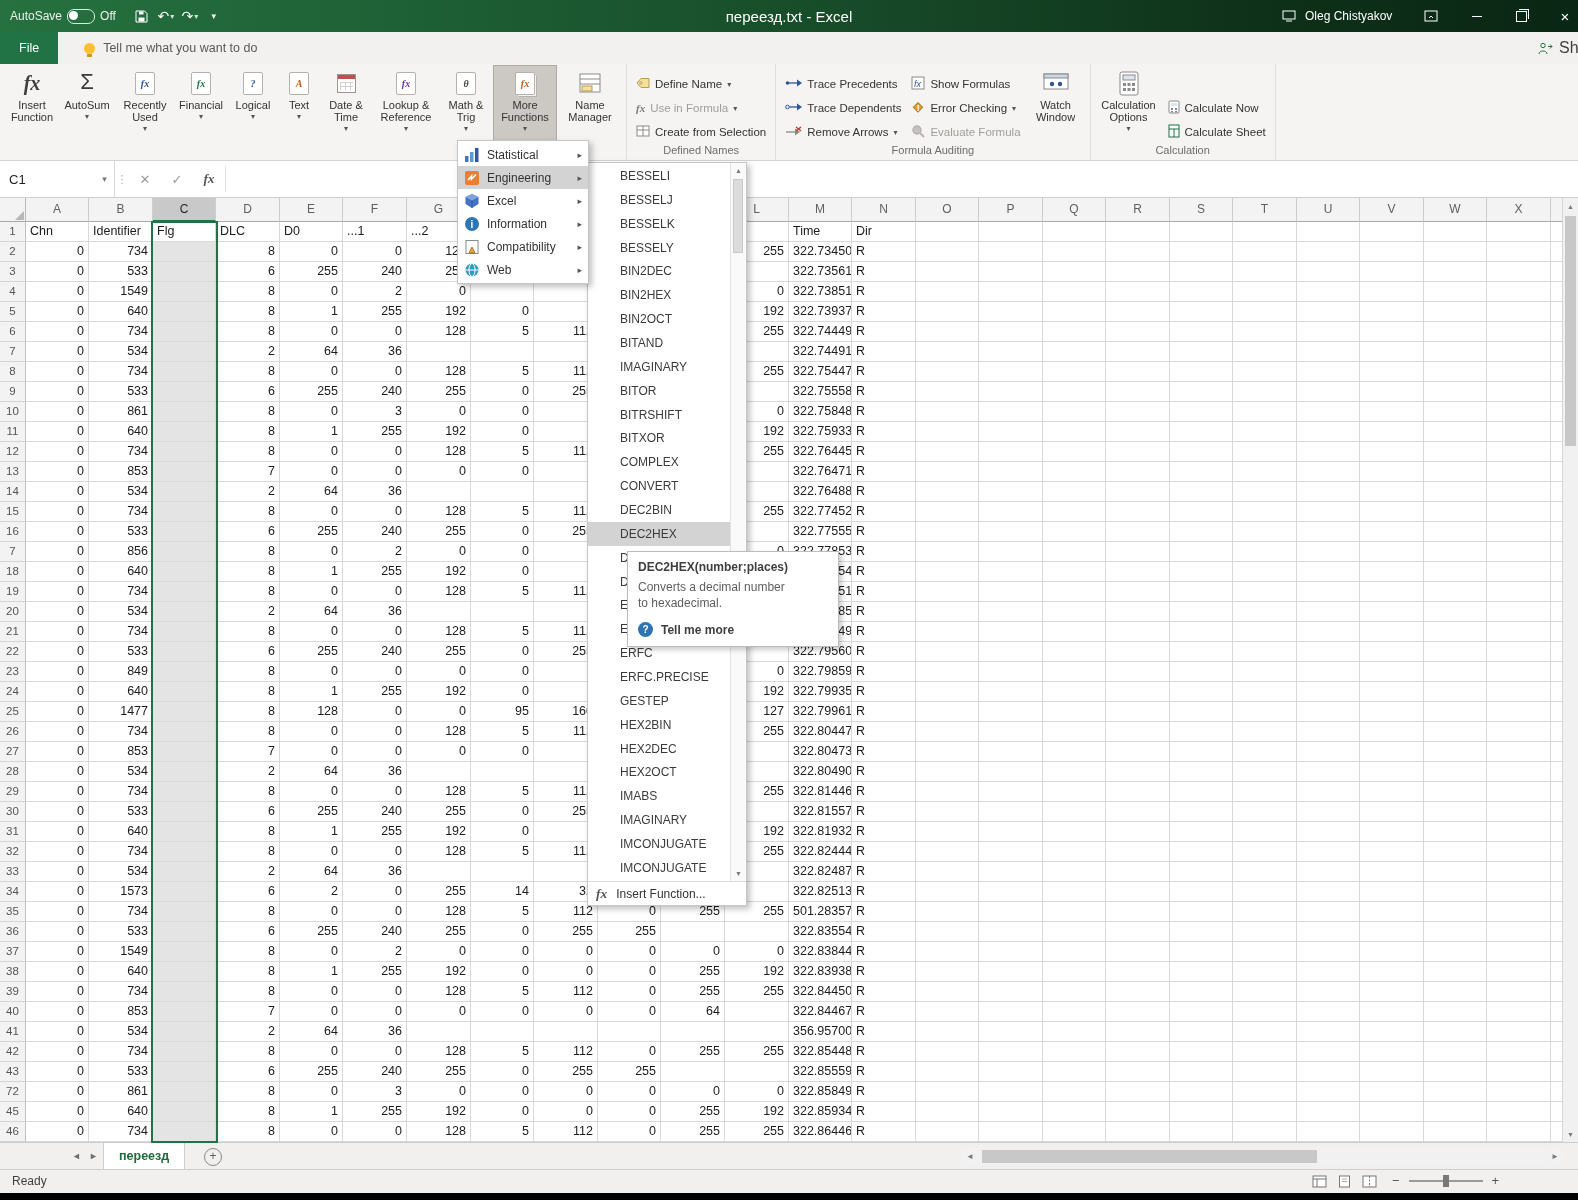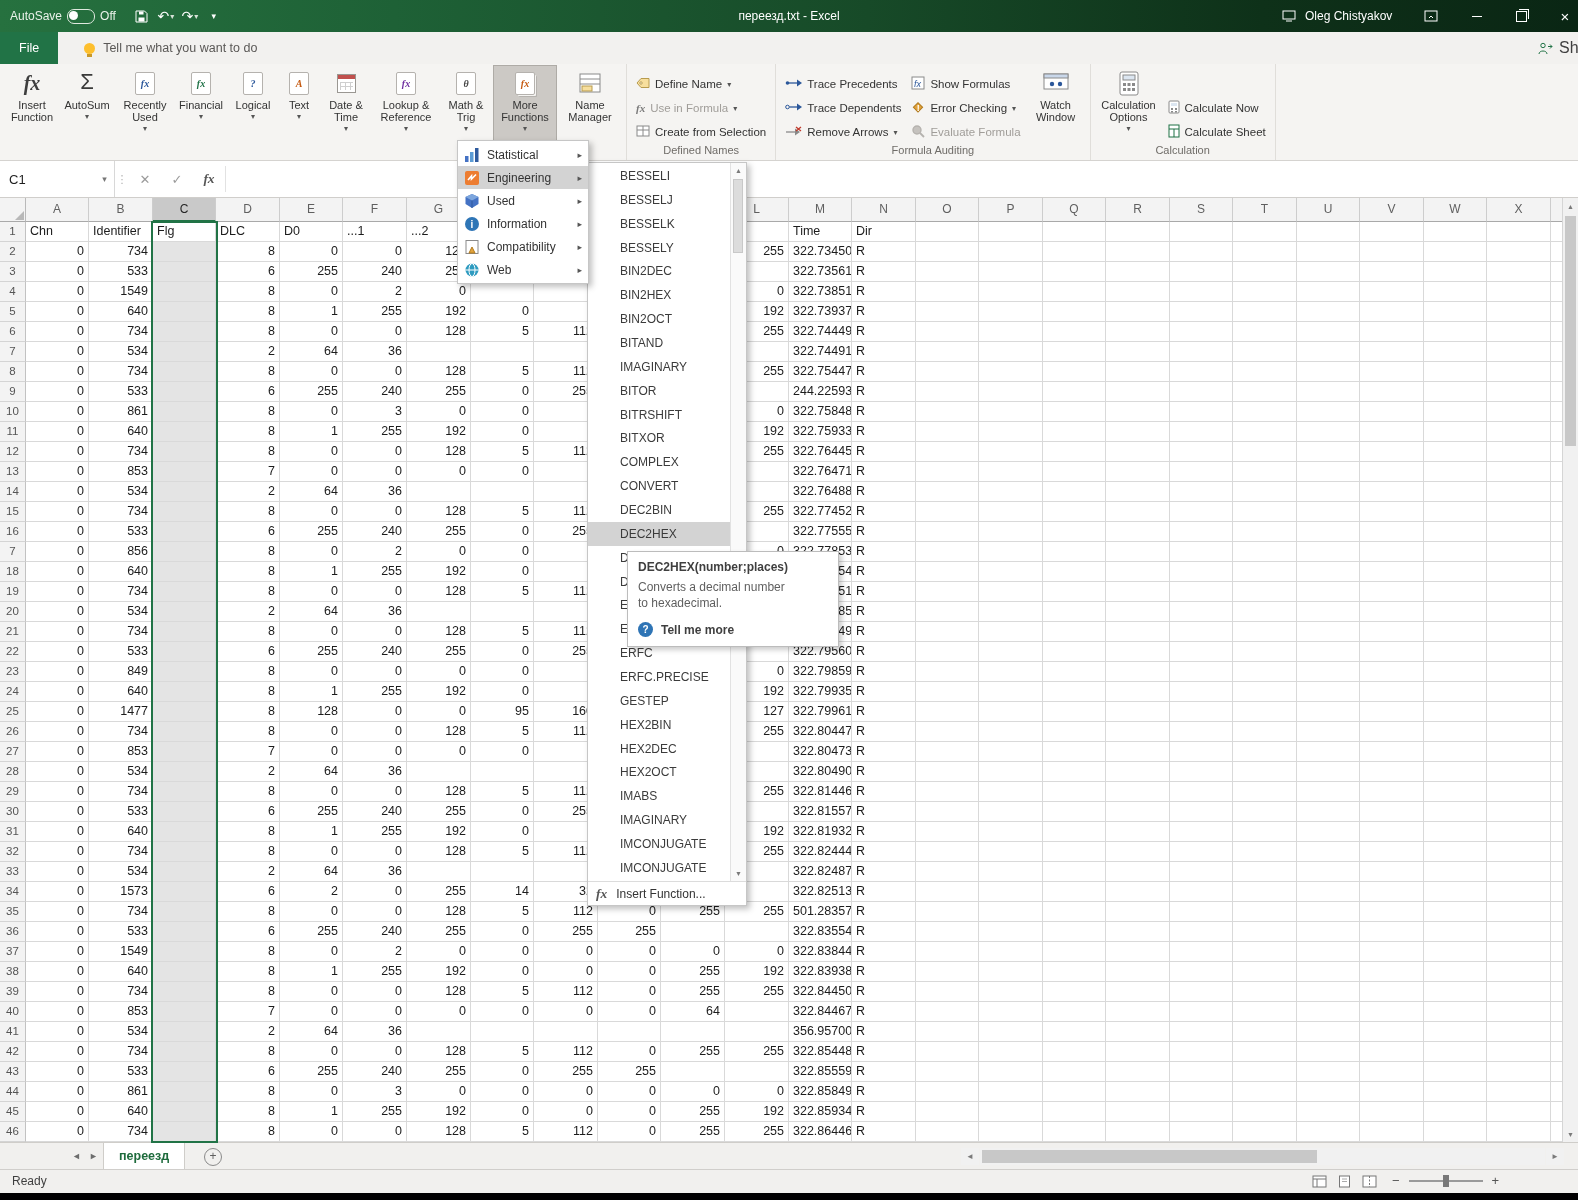--- a/index.html
+++ b/index.html
@@ -10,21 +10,21 @@
   #titlebar{position:absolute;left:0;top:0;width:1578px;height:32px;color:#fff;font-size:12px;
     background:linear-gradient(90deg,#26713f 0%,#1e6136 25%,#174a28 55%,#0e3119 80%,#0a2614 100%);
     display:flex;align-items:center;}
   .as-group{display:flex;align-items:center;gap:5px;margin-left:10px;color:#eaf2ea;}
   .as-pill{width:26px;height:13px;border:1px solid #dfe9df;border-radius:7px;position:relative;display:inline-block;}
   .as-knob{position:absolute;left:1px;top:1px;width:9px;height:9px;border-radius:50%;background:#fff;}
   .qat{display:flex;align-items:center;gap:4px;margin-left:16px;}
   .qbtn{min-width:20px;height:24px;display:flex;align-items:center;justify-content:center;color:#fff;font-size:14px;}
   .qcaret{font-size:8px;color:#d7e2d7;margin-left:1px;}
   .tb-title{position:absolute;left:0;right:0;top:0;height:32px;display:flex;align-items:center;justify-content:center;
-    font-size:12px;color:#fff;pointer-events:none;}
+    font-size:15px;color:#fff;pointer-events:none;}
   .tb-user{position:absolute;left:1305px;top:0;height:32px;display:flex;align-items:center;font-size:12px;color:#fff;}
   .tb-ico{position:absolute;top:8px;width:18px;height:16px;display:flex;align-items:center;justify-content:center;}
   .wctl{position:absolute;top:0;width:34px;height:32px;display:flex;align-items:center;justify-content:center;color:#fff;}
   .min-bar{width:10px;height:1px;background:#fff;display:block;}
   .restore-box{width:9px;height:9px;border:1px solid #fff;position:relative;display:block;}
   .restore-box::after{content:"";position:absolute;left:2px;top:-3px;width:9px;height:9px;border:1px solid #fff;border-left:none;border-bottom:none;}
 
   
   #tabrow{position:absolute;left:0;top:32px;width:1578px;height:32px;background:#f2f1ef;display:flex;align-items:stretch;
     font-size:12.5px;color:#413f3d;}
@@ -726,21 +726,21 @@
       <div class="gcell selc" style="flex:0 0 63px"></div>
       <div class="gcell num" style="flex:0 0 64px">6</div>
       <div class="gcell num" style="flex:0 0 63px">255</div>
       <div class="gcell num" style="flex:0 0 64px">240</div>
       <div class="gcell num" style="flex:0 0 64px">255</div>
       <div class="gcell num" style="flex:0 0 63px">0</div>
       <div class="gcell num" style="flex:0 0 64px">255</div>
       <div class="gcell" style="flex:0 0 63px"></div>
       <div class="gcell" style="flex:0 0 64px"></div>
       <div class="gcell" style="flex:0 0 64px"></div>
-      <div class="gcell num" style="flex:0 0 63px">244.22593</div>
+      <div class="gcell num" style="flex:0 0 63px">322.75558</div>
       <div class="gcell" style="flex:0 0 64px">R</div>
       <div class="gcell" style="flex:0 0 63px"></div>
       <div class="gcell" style="flex:0 0 64px"></div>
       <div class="gcell" style="flex:0 0 63px"></div>
       <div class="gcell" style="flex:0 0 64px"></div>
       <div class="gcell" style="flex:0 0 63px"></div>
       <div class="gcell" style="flex:0 0 64px"></div>
       <div class="gcell" style="flex:0 0 63px"></div>
       <div class="gcell" style="flex:0 0 64px"></div>
       <div class="gcell" style="flex:0 0 63px"></div>
@@ -1693,21 +1693,21 @@
       <div class="gcell" style="flex:0 0 64px"></div>
       <div class="gcell" style="flex:0 0 63px"></div>
       <div class="gcell" style="flex:0 0 64px"></div>
       <div class="gcell" style="flex:0 0 63px"></div>
       <div class="gcell" style="flex:0 0 64px"></div>
       <div class="gcell" style="flex:0 0 63px"></div>
       <div class="gcell" style="flex:0 0 64px"></div>
       <div class="gfill"></div>
     </div>
     <div class="grow">
-      <div class="rowhdr">44</div>
+      <div class="rowhdr">72</div>
       <div class="gcell num" style="flex:0 0 63px">0</div>
       <div class="gcell num" style="flex:0 0 64px">861</div>
       <div class="gcell selc" style="flex:0 0 63px"></div>
       <div class="gcell num" style="flex:0 0 64px">8</div>
       <div class="gcell num" style="flex:0 0 63px">0</div>
       <div class="gcell num" style="flex:0 0 64px">3</div>
       <div class="gcell num" style="flex:0 0 64px">0</div>
       <div class="gcell num" style="flex:0 0 63px">0</div>
       <div class="gcell num" style="flex:0 0 64px">0</div>
       <div class="gcell num" style="flex:0 0 63px">0</div>
@@ -1815,21 +1815,21 @@
       <span class="m1-arrow">▸</span>
     </div>
     <div class="m1-item">
       <span class="m1-ico">
         <svg width="16" height="16">
           <path d="M8 1 L14.5 4 L14.5 11 L8 15 L1.5 11 L1.5 4 Z" fill="#4472c4"></path>
           <path d="M8 1 L14.5 4 L8 7.5 L1.5 4 Z" fill="#7da6dd"></path>
           <path d="M8 7.5 L8 15" stroke="#2e5a9e"></path>
         </svg>
       </span>
-      <span>Used</span>
+      <span>Excel</span>
       <span class="m1-arrow">▸</span>
     </div>
     <div class="m1-item">
       <span class="m1-ico">
         <svg width="16" height="16">
           <circle cx="8" cy="8" r="7" fill="#2e75b6"></circle>
           <text x="6.5" y="12" font-size="10" font-weight="bold" fill="#fff">i</text>
         </svg>
       </span>
       <span>Information</span>

